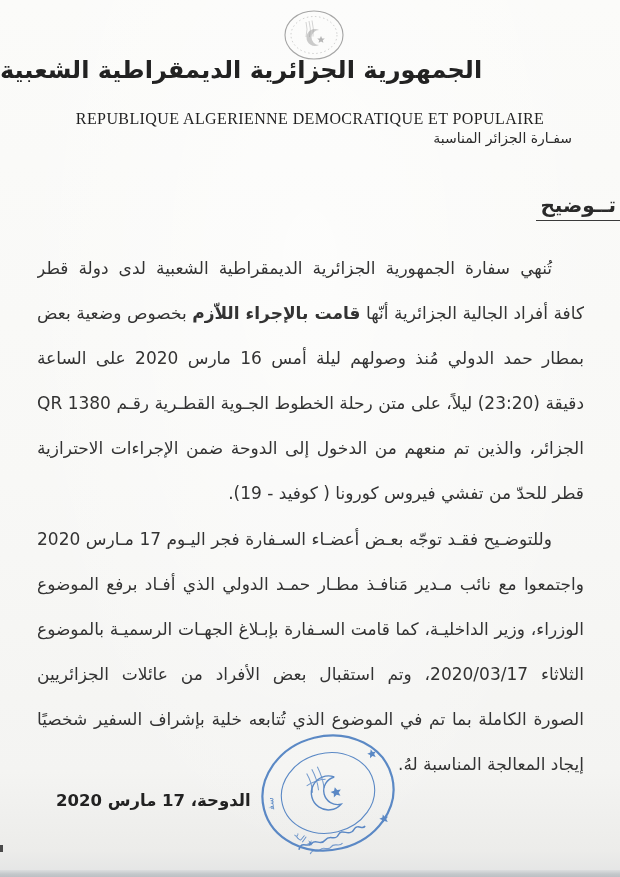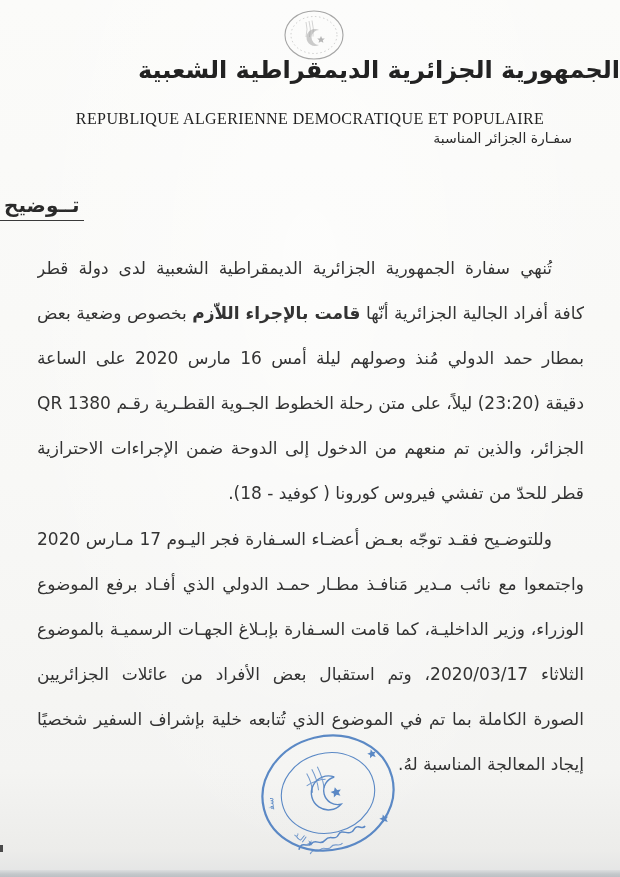--- a/index.html
+++ b/index.html
@@ -5,29 +5,29 @@
   html,body{margin:0;padding:0;background:#e8e8e8;}
   .page{
     position:relative;width:620px;height:877px;overflow:hidden;
     background:
       radial-gradient(ellipse at 50% 30%, rgba(255,255,255,.55), rgba(255,255,255,0) 70%),
       linear-gradient(180deg,#fbfbf9 0%,#f8f8f6 55%,#f4f4f2 88%,#ececea 97%,#e3e4e4 100%);
     font-family:"DejaVu Sans",sans-serif;color:#2f2f2f;
   }
   
   .emblem{position:absolute;left:282px;top:8px;}
-  .country-ar{position:absolute;top:56px;left:0;width:100%;text-align:right;
+  .country-ar{position:absolute;top:56px;left:0;width:100%;text-align:left;
     font-size:24px;font-weight:bold;direction:rtl;color:#222;}
   .country-fr{position:absolute;top:110px;left:0;width:100%;text-align:center;
     font-family:"Liberation Serif","DejaVu Serif",serif;font-size:16px;letter-spacing:.4px;color:#1f1f1f;}
   .embassy-fr{position:absolute;top:128px;left:72px;
     font-family:"Liberation Serif","DejaVu Serif",serif;font-size:14.5px;color:#1f1f1f;}
   .embassy-ar{position:absolute;top:130px;right:48px;direction:rtl;font-size:14px;color:#2a2a2a;}
   
-  .title-wrap{position:absolute;top:193px;left:0;width:100%;text-align:left;}
+  .title-wrap{position:absolute;top:193px;left:0;width:100%;text-align:right;}
   .title{display:inline-block;direction:rtl;font-size:20px;font-weight:bold;color:#2a2a2a;
     padding:0 4px 3px 4px;border-bottom:1.5px solid #3a3a3a;}
   
   .para{position:absolute;left:37px;right:36px;direction:rtl;font-size:17px;color:#333;}
   .p1{top:246px;}
   .p2{top:517px;}
   .line{height:45px;line-height:45px;width:100%;box-sizing:border-box;
     text-align:justify;text-align-last:justify;text-justify:inter-word;white-space:normal;overflow:hidden;}
   .line.indent{padding-right:32px;}
   .line.last{text-align-last:right;}
@@ -61,31 +61,32 @@
   <div class="title-wrap">
     <span class="title">تــوضيح</span>
   </div>
 
   <div class="para p1">
       <div class="line indent"><span>تُنهي سفارة الجمهورية الجزائرية الديمقراطية الشعبية لدى دولة قطر الشقيقة إلى علم</span></div>
       <div class="line"><span>كافة أفراد الجالية الجزائرية أنّها </span><span class="bold">قامت بالإجراء اللاّزم</span><span> بخصوص وضعية بعض الجزائريين العالقين</span></div>
       <div class="line"><span>بمطار حمد الدولي مُنذ وصولهم ليلة أمس 16 مارس 2020 على الساعة الحادية عشـرة وعشـرون</span></div>
       <div class="line"><span>دقيقة (23:20) ليلاً، على متن رحلة الخطوط الجـوية القطـرية رقـم QR 1380 القادمة من</span></div>
       <div class="line"><span>الجزائر، والذين تم منعهم من الدخول إلى الدوحة ضمن الإجراءات الاحترازية التي تقوم بها دولة</span></div>
-      <div class="line last"><span>قطر للحدّ من تفشي فيروس كورونا ( كوفيد - 18).</span></div>
+      <div class="line last"><span>قطر للحدّ من تفشي فيروس كورونا ( كوفيد - 19).</span></div>
     </div>
   <div class="para p2">
       <div class="line indent"><span>وللتوضـيح فقـد توجّه بعـض أعضـاء السـفارة فجر اليـوم 17 مـارس 2020 إلى المطـار</span></div>
       <div class="line"><span>واجتمعوا مع نائب مـدير مَنافـذ مطـار حمـد الدولي الذي أفـاد برفع الموضوع إلى رئيس مجلس</span></div>
       <div class="line"><span>الوزراء، وزير الداخليـة، كما قامت السـفارة بإبـلاغ الجهـات الرسميـة بالموضوع صباح اليـوم</span></div>
       <div class="line"><span>الثلاثاء 2020/03/17،  وتم استقبال بعض الأفراد من عائلات الجزائريين المعنيين وتم وضعهم في</span></div>
       <div class="line"><span>الصورة الكاملة بما تم في الموضوع الذي تُتابعه خلية بإشراف السفير شخصيًا بكل اهتمام من أجل</span></div>
       <div class="line last"><span>إيجاد المعالجة المناسبة لهُ.</span></div>
     </div>
 
+  <div class="date">الدوحة، 17 مارس 2020</div>
 
   <svg class="stamp" width="152" height="130" viewBox="0 0 152 130">
     <defs>
       <path id="arcTop" d="M 20,66 A 56,50 0 0 1 132,66" fill="none"></path>
       <path id="arcBot" d="M 34,96 A 46,38 0 0 0 120,94" fill="none"></path>
     </defs>
     <g transform="rotate(-14 76 62)" stroke="#4f80c2">
       <ellipse cx="76" cy="62" rx="66" ry="57" fill="none" stroke-width="2.2"></ellipse>
       <ellipse cx="76" cy="62" rx="47" ry="40" fill="none" stroke-width="1.1"></ellipse>
       <text font-size="9" fill="#4f80c2" stroke="none" direction="rtl">

